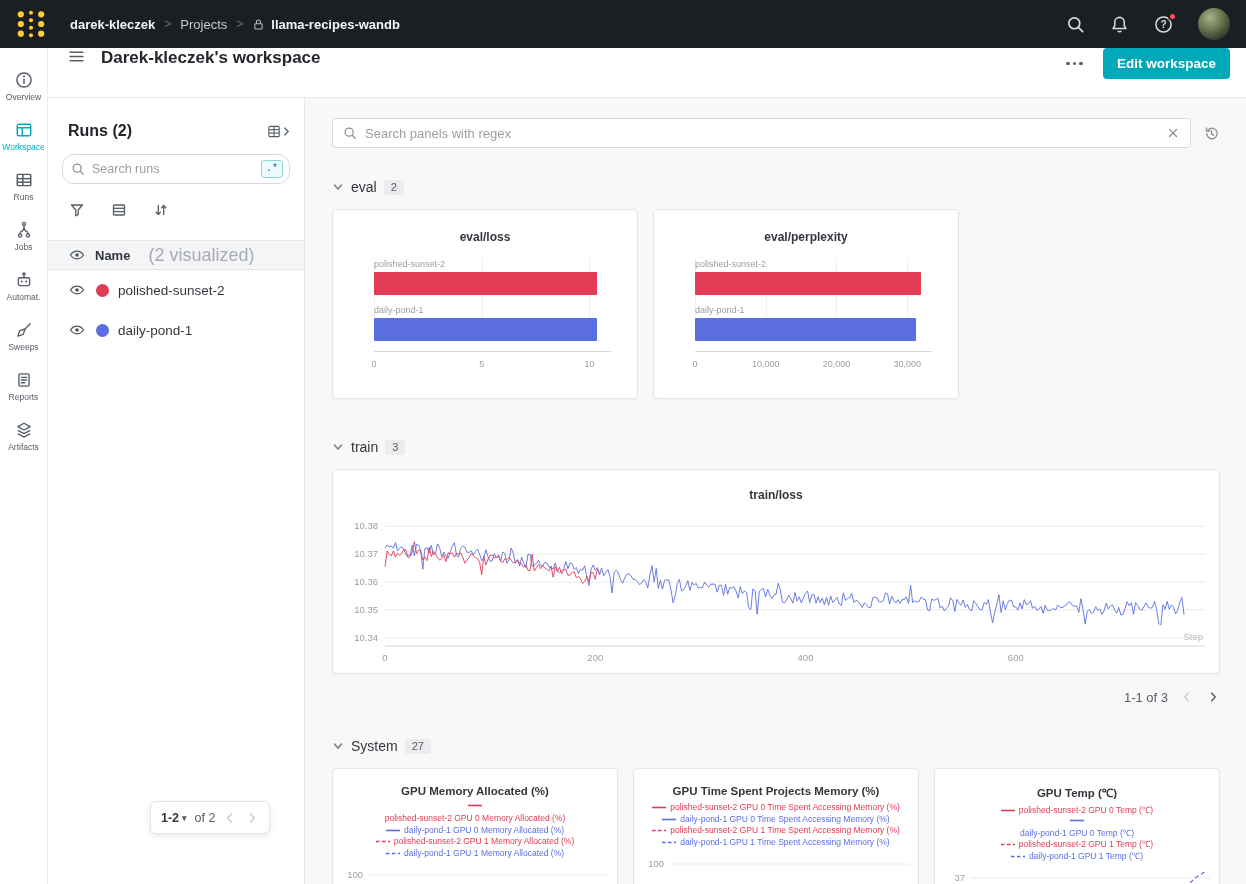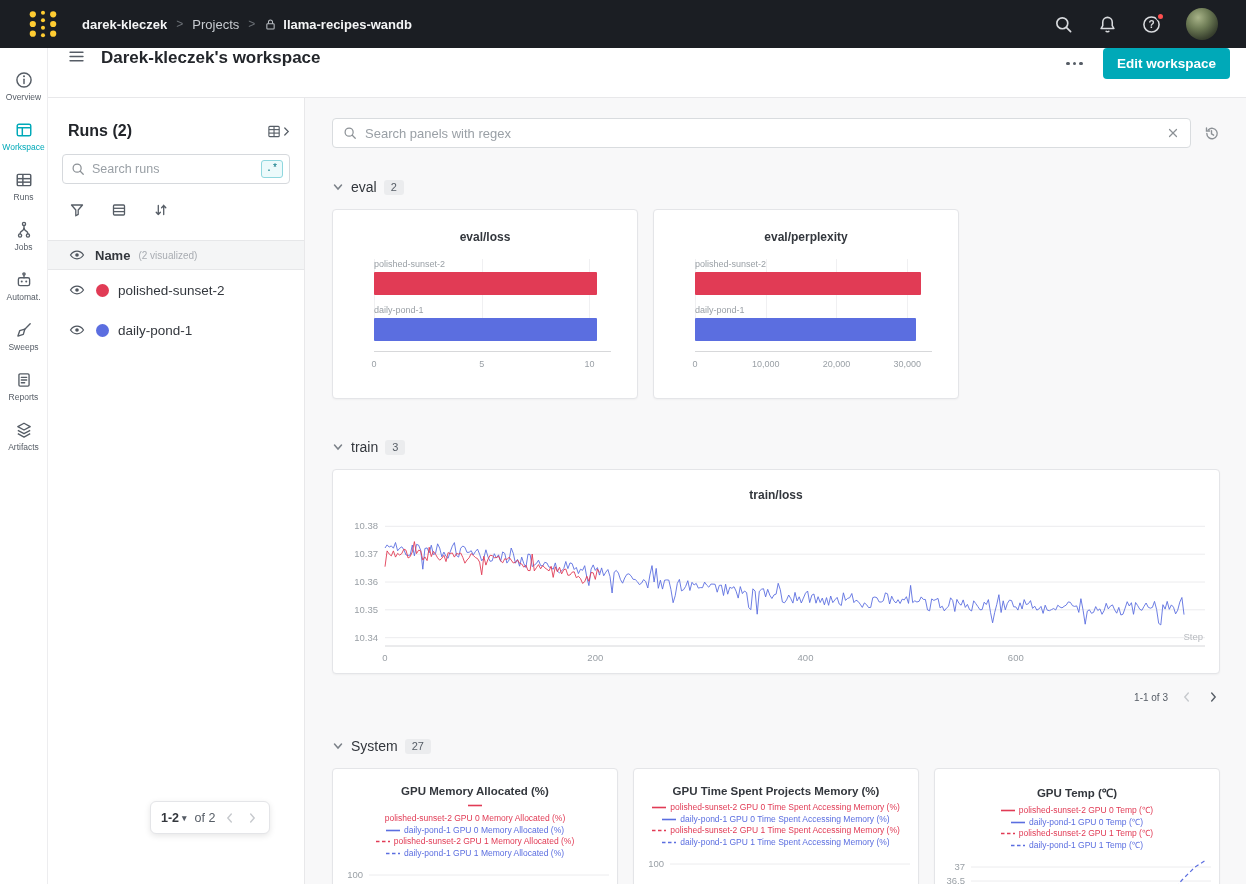--- a/index.html
+++ b/index.html
@@ -1,20 +1,20 @@
 <!DOCTYPE html>
 <html><head>
 <meta charset="utf-8">
 <style>
   *{box-sizing:border-box;margin:0;padding:0}
   html,body{width:1246px;height:884px;overflow:hidden;background:#fff;
     font-family:"Liberation Sans",sans-serif;color:#33373d;position:relative}
   
   .topbar{position:absolute;top:0;left:0;width:1246px;height:48px;background:#1b1e23;
-    display:flex;align-items:center;padding:0 28px;z-index:20}
+    display:flex;align-items:center;padding:0 16px;z-index:20}
   .logo{width:30px;height:30px;display:flex;align-items:center;justify-content:center;margin-right:24px;cursor:pointer}
   .breadcrumb{display:flex;align-items:center;gap:9px;font-size:13px;color:#b9bdc2}
   .crumb{color:#c7cbd0;text-decoration:none;cursor:pointer}
   .crumb.strong{color:#f4f5f6;font-weight:bold}
   .sep{color:#6b7076;font-size:12px}
   .lock{display:flex;color:#b9bdc2;margin-right:-3px}
   .topbar-right{margin-left:auto;display:flex;align-items:center;gap:25px}
   .nav-icon{color:#d9dbde;display:flex;cursor:pointer;position:relative}
   .nav-icon svg{width:19px;height:19px}
   .red-dot{position:absolute;top:-3px;right:-4px;width:9px;height:9px;border-radius:50%;
@@ -39,36 +39,36 @@
   .dots3{display:flex;gap:3px;cursor:pointer;padding:6px 2px}
   .dots3 i{width:3.5px;height:3.5px;border-radius:50%;background:#565d66}
   .edit-btn{background:#00a9b8;color:#fff;font-size:13.5px;font-weight:bold;border:none;
     border-radius:4px;height:31px;padding:0 14px;cursor:pointer;font-family:inherit}
   
   .runs-panel{position:absolute;top:98px;left:48px;width:257px;height:786px;background:#fff;
     border-right:1px solid #e8e8ea;padding-top:24px;z-index:4}
   .runs-title-row{display:flex;align-items:center;padding:0 14px 0 20px}
   .runs-title{font-size:16px;font-weight:bold;color:#23262b}
   .expand-ic{margin-left:auto;display:flex;align-items:center;gap:1px;color:#565d66;cursor:pointer}
-  .runs-search{margin:14px 14px 0 14px;height:30px;border:1px solid #d6d9dd;border-radius:4px;
+  .runs-search{margin:14px 14px 0 14px;height:30px;border:1px solid #d6d9dd;border-radius:12px;
     display:flex;align-items:center;padding:0 6px 0 8px;background:#fff}
   .runs-search svg{width:14px;height:14px;color:#8c9196;flex:none}
   .runs-search input{flex:1;border:none;outline:none;font-size:12.5px;margin-left:7px;min-width:0;
     color:#33373d;font-family:inherit}
   .runs-search input::placeholder{color:#9aa0a6}
   .regex-btn{font-size:10px;line-height:10px;padding:3px 4px;border:1px solid #8fd7de;border-radius:3px;
     background:#ecfafb;color:#067582;cursor:pointer;font-family:"Liberation Mono",monospace}
   .runs-tools{display:flex;align-items:center;gap:26px;margin:16px 0 0 21px;height:20px;color:#565d66}
   .runs-tools svg{width:16px;height:16px;cursor:pointer}
   .name-row{margin-top:20px;height:30px;background:#f4f5f6;border-top:1px solid #e6e7e9;
     border-bottom:1px solid #e6e7e9;display:flex;align-items:center;padding:0 0 0 21px}
   .eye{display:flex;color:#4e555e;cursor:pointer}
   .eye svg{width:16px;height:16px}
   .name-lbl{font-size:13px;font-weight:bold;margin-left:10px;color:#33373d}
-  .name-viz{font-size:10px;color:#a8acb2;margin-left:8px}
+  .name-viz{font-size:18px;color:#a8acb2;margin-left:18px}
   .run-row{height:40px;display:flex;align-items:center;padding-left:21px;cursor:pointer}
   .run-dot{width:13px;height:13px;border-radius:50%;margin-left:11px;flex:none}
   .run-name{font-size:13.5px;color:#33373d;margin-left:9px;white-space:nowrap}
   .runs-pager{position:absolute;left:102px;bottom:50px;height:33px;background:#fff;border:1px solid #e4e5e8;
     border-radius:6px;box-shadow:0 2px 6px rgba(0,0,0,.10);display:flex;align-items:center;
     padding:0 10px;gap:8px;font-size:12.5px;color:#33373d}
   .pager-range{display:flex;align-items:center;gap:3px;cursor:pointer;font-weight:bold}
   .pager-caret{font-size:9px;color:#565d66}
   .pager-of{color:#565d66}
   .chev{display:flex;cursor:pointer;color:#565d66}
@@ -104,21 +104,21 @@
   .bar-label{font-size:9px;color:#9aa0a6;margin-bottom:3px}
   .bar{height:23px;border-radius:1px}
   .bar-axis{position:relative;margin:5px 26px 0 41px;border-top:1px solid #d7d8da;height:22px}
   .bar-tick{position:absolute;top:7px;transform:translateX(-50%);font-size:9px;color:#9aa0a6;white-space:nowrap}
   .train-card{width:888px;height:205px;margin-top:12px;position:relative}
   .train-card .panel-title{padding-top:18px;position:relative;z-index:2}
   #train-svg{position:absolute;top:0;left:0}
   svg text.tick{font-size:9.5px;fill:#9aa0a6}
   svg text.step{fill:#b7babf}
   .train-pager{margin-top:12px;display:flex;align-items:center;justify-content:flex-end;gap:12px;
-    font-size:10px;color:#565d66;height:22px}
+    font-size:13px;color:#565d66;height:22px}
   .system-card{width:286px;height:240px}
   .system-card .panel-title{font-size:11.5px;padding-top:16px;margin-bottom:5px}
   .mini-legend{display:flex;flex-direction:column;align-items:center}
   .legend-row{display:flex;align-items:center;gap:4px;font-size:8.5px;line-height:11.5px;
     white-space:nowrap;overflow:hidden;max-width:268px}
   .legend-swatch{flex:none}
   .mini-plot{display:block;margin-top:7px;width:286px;height:130px}
 </style>
 </head>
 <body>
@@ -577,21 +577,21 @@
     </div>
     <div class="panel-card system-card">
       <div class="panel-title">GPU Temp (℃)</div>
       <div class="mini-legend">
           <div class="legend-row" style="color: rgb(225, 59, 85);">
             <svg width="14" height="7" class="legend-swatch">
               <line x1="0" y1="3.5" x2="14" y2="3.5" stroke="#e13b55" stroke-width="1.6"></line>
             </svg>
             <span>polished-sunset-2 GPU 0 Temp (℃)</span>
           </div>
-          <div class="legend-row" style="color: rgb(91, 110, 224);">
+          <div class="legend-row" style="color: rgb(91, 110, 224); flex-direction: column;">
             <svg width="14" height="7" class="legend-swatch">
               <line x1="0" y1="3.5" x2="14" y2="3.5" stroke="#5b6ee0" stroke-width="1.6"></line>
             </svg>
             <span>daily-pond-1 GPU 0 Temp (℃)</span>
           </div>
           <div class="legend-row" style="color: rgb(225, 59, 85);">
             <svg width="14" height="7" class="legend-swatch">
               <line x1="0" y1="3.5" x2="14" y2="3.5" stroke="#e13b55" stroke-width="1.6" stroke-dasharray="3.5 2.5"></line>
             </svg>
             <span>polished-sunset-2 GPU 1 Temp (℃)</span>

